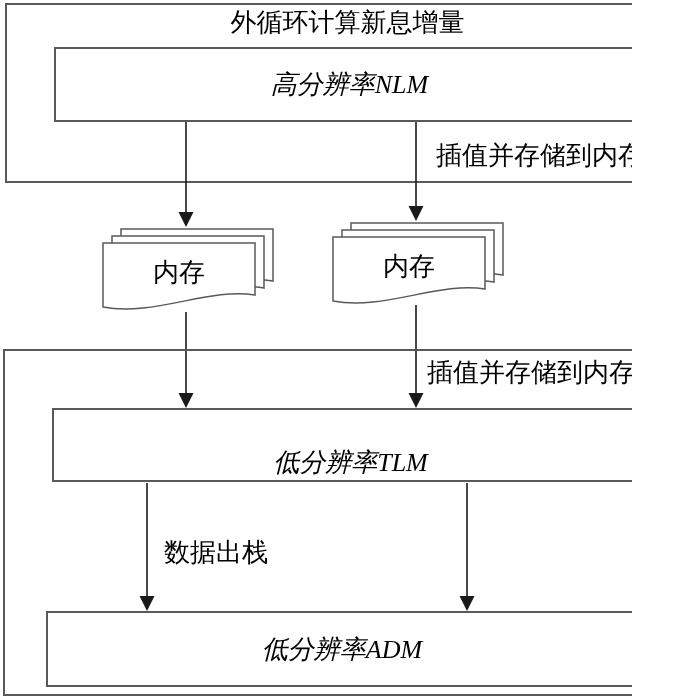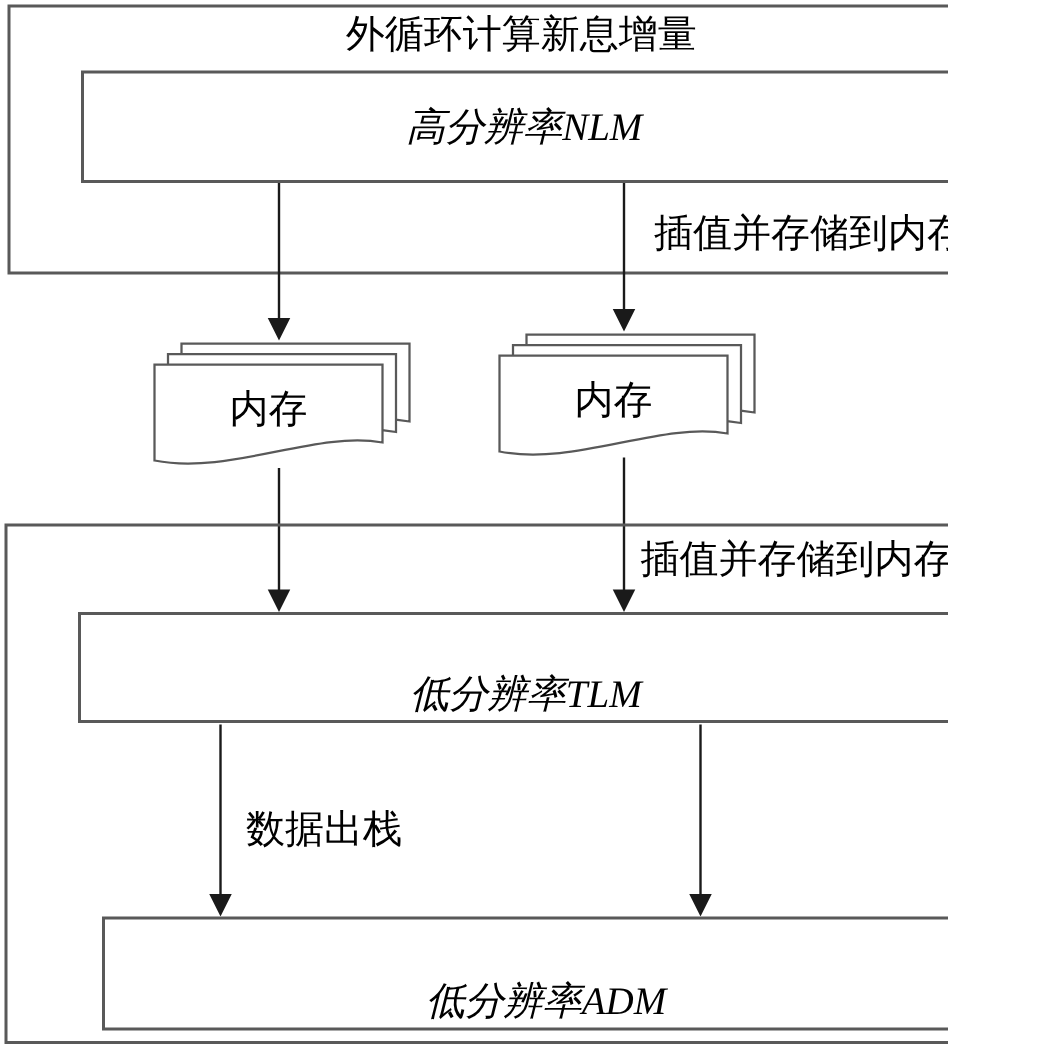--- a/index.html
+++ b/index.html
@@ -118,17 +118,17 @@
 
   <div class="box" style="left:3px; top:349px; width:693px; height:347px;"></div>
   <div class="lbl" style="left:427px; top:358px;">插值并存储到内存</div>
 
   <div class="box node" style="left:52px; top:408px; width:597px; height:74px;align-items:flex-end;">
     <span>低分辨率TLM</span>
   </div>
 
   <div class="lbl" style="left:164px; top:538px;">数据出栈</div>
 
-  <div class="box node" style="left:68px; top:611px; width:592px; height:76px;align-items:flex-end;">
+  <div class="box node" style="left:46px; top:611px; width:592px; height:76px;">
     <span>低分辨率ADM</span>
   </div>
 
 </div>
 
 </body></html>

